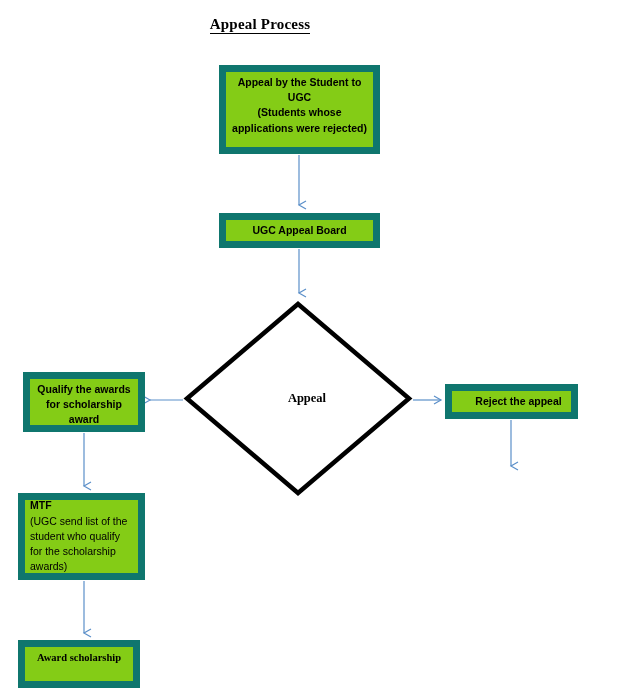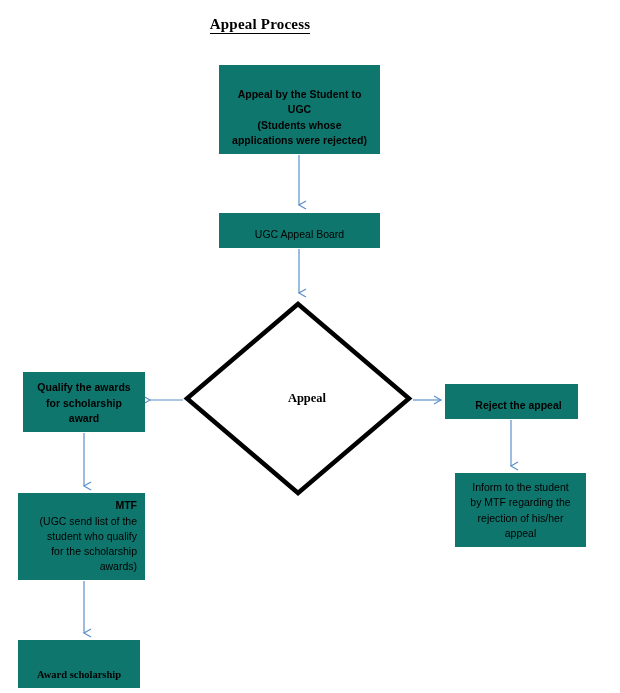--- a/index.html
+++ b/index.html
@@ -38,41 +38,41 @@
   }
   .title span {
     border-bottom: 1.5px solid #000;
     padding-bottom: 1px;
   }
 
   
   .node {
     position: absolute;
     box-sizing: border-box;
-    border: 3px solid #0f766e;
-    background: #0f766e;
+    border: 7px solid #0f766e;
+    background: #84cc16;
     display: flex;
-    align-items: flex-end;
+    align-items: flex-start;
     justify-content: center;
     text-align: center;
     font-size: 10.5px;
     line-height: 1.45;
     padding: 3px 5px;
   }
   .node .bold { font-weight: bold; }
   .node .reg  { font-weight: normal; }
 
   
   #node-appeal-student {
     left: 219px; top: 65px; width: 161px; height: 89px;
     font-weight: bold;
   }
   #node-ugc-board {
     left: 219px; top: 213px; width: 161px; height: 35px;
-    font-weight: normal;
+    font-weight: bold;
   }
   #node-qualify {
     left: 23px; top: 372px; width: 122px; height: 60px;
     font-weight: bold;
   }
   #node-reject {
     left: 445px; top: 384px; width: 133px; height: 35px;
     font-weight: bold;
     padding-left: 19px;
   }
@@ -194,26 +194,18 @@
   </div>
 
   <div class="node" id="node-mtf">
     <div class="bold">MTF</div>
     <div class="reg">(UGC send list of the</div>
     <div class="reg">student who qualify</div>
     <div class="reg">for the scholarship</div>
     <div class="reg">awards)</div>
   </div>
 
-  <div class="node" id="node-inform">
-    <div>
-      <div>Inform to the student</div>
-      <div>by MTF regarding the</div>
-      <div>rejection of his/her</div>
-      <div>appeal</div>
-    </div>
-  </div>
 
   <div class="node" id="node-award">
     <div>Award scholarship</div>
   </div>
 
 </div>
 
 </body></html>

